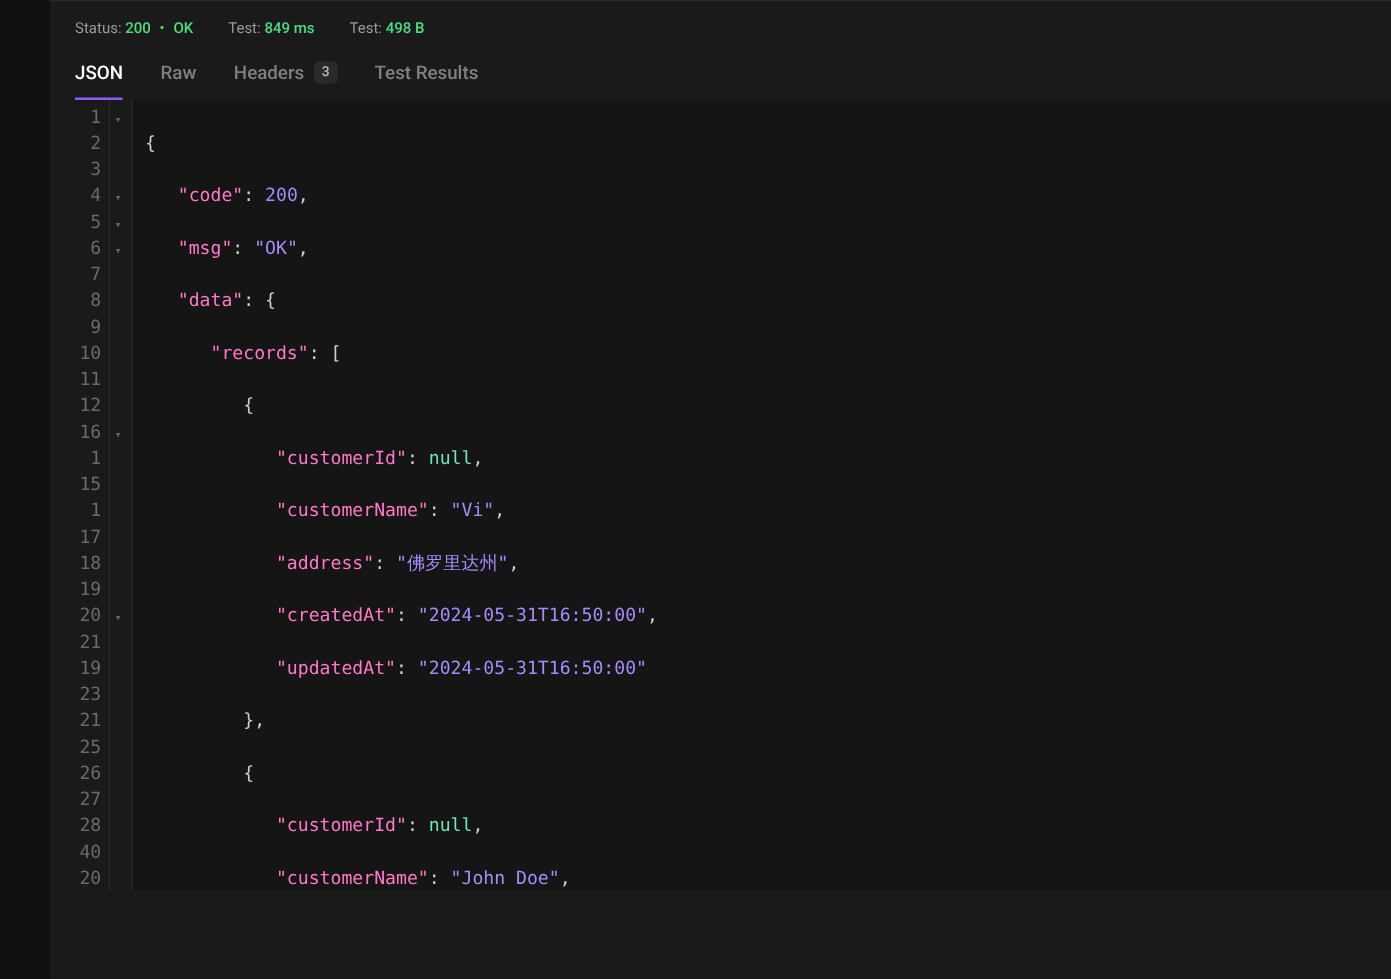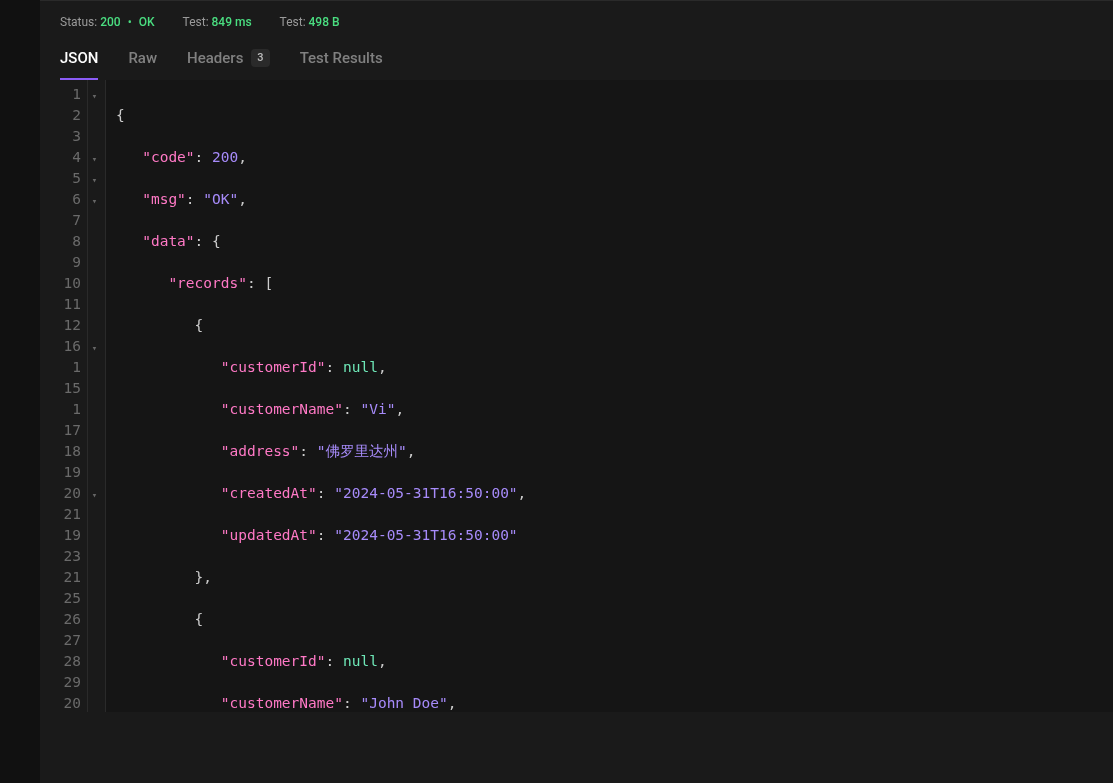--- a/index.html
+++ b/index.html
@@ -201,21 +201,21 @@
           <div class="g-line">19</div>
           <div class="g-line">20</div>
           <div class="g-line">21</div>
           <div class="g-line">19</div>
           <div class="g-line">23</div>
           <div class="g-line">21</div>
           <div class="g-line">25</div>
           <div class="g-line">26</div>
           <div class="g-line">27</div>
           <div class="g-line">28</div>
-          <div class="g-line">29</div>
+          <div class="g-line">40</div>
           <div class="g-line">20</div>
         </div>
     <div class="fold-col" id="foldcol">
           <div class="f-line"><span class="fold-mark">▾</span></div>
           <div class="f-line"></div>
           <div class="f-line"></div>
           <div class="f-line"><span class="fold-mark">▾</span></div>
           <div class="f-line"><span class="fold-mark">▾</span></div>
           <div class="f-line"><span class="fold-mark">▾</span></div>
           <div class="f-line"></div>

